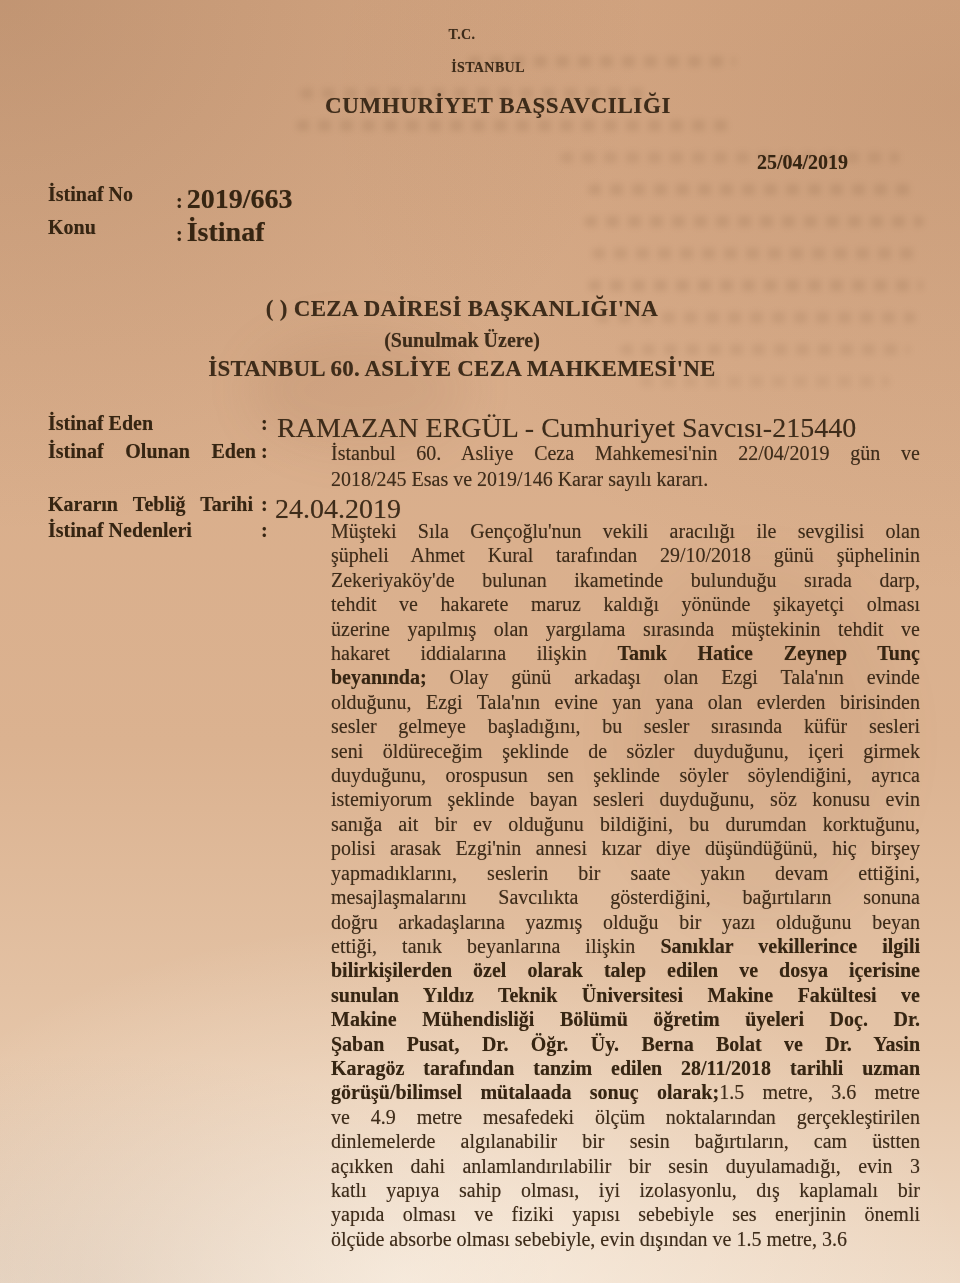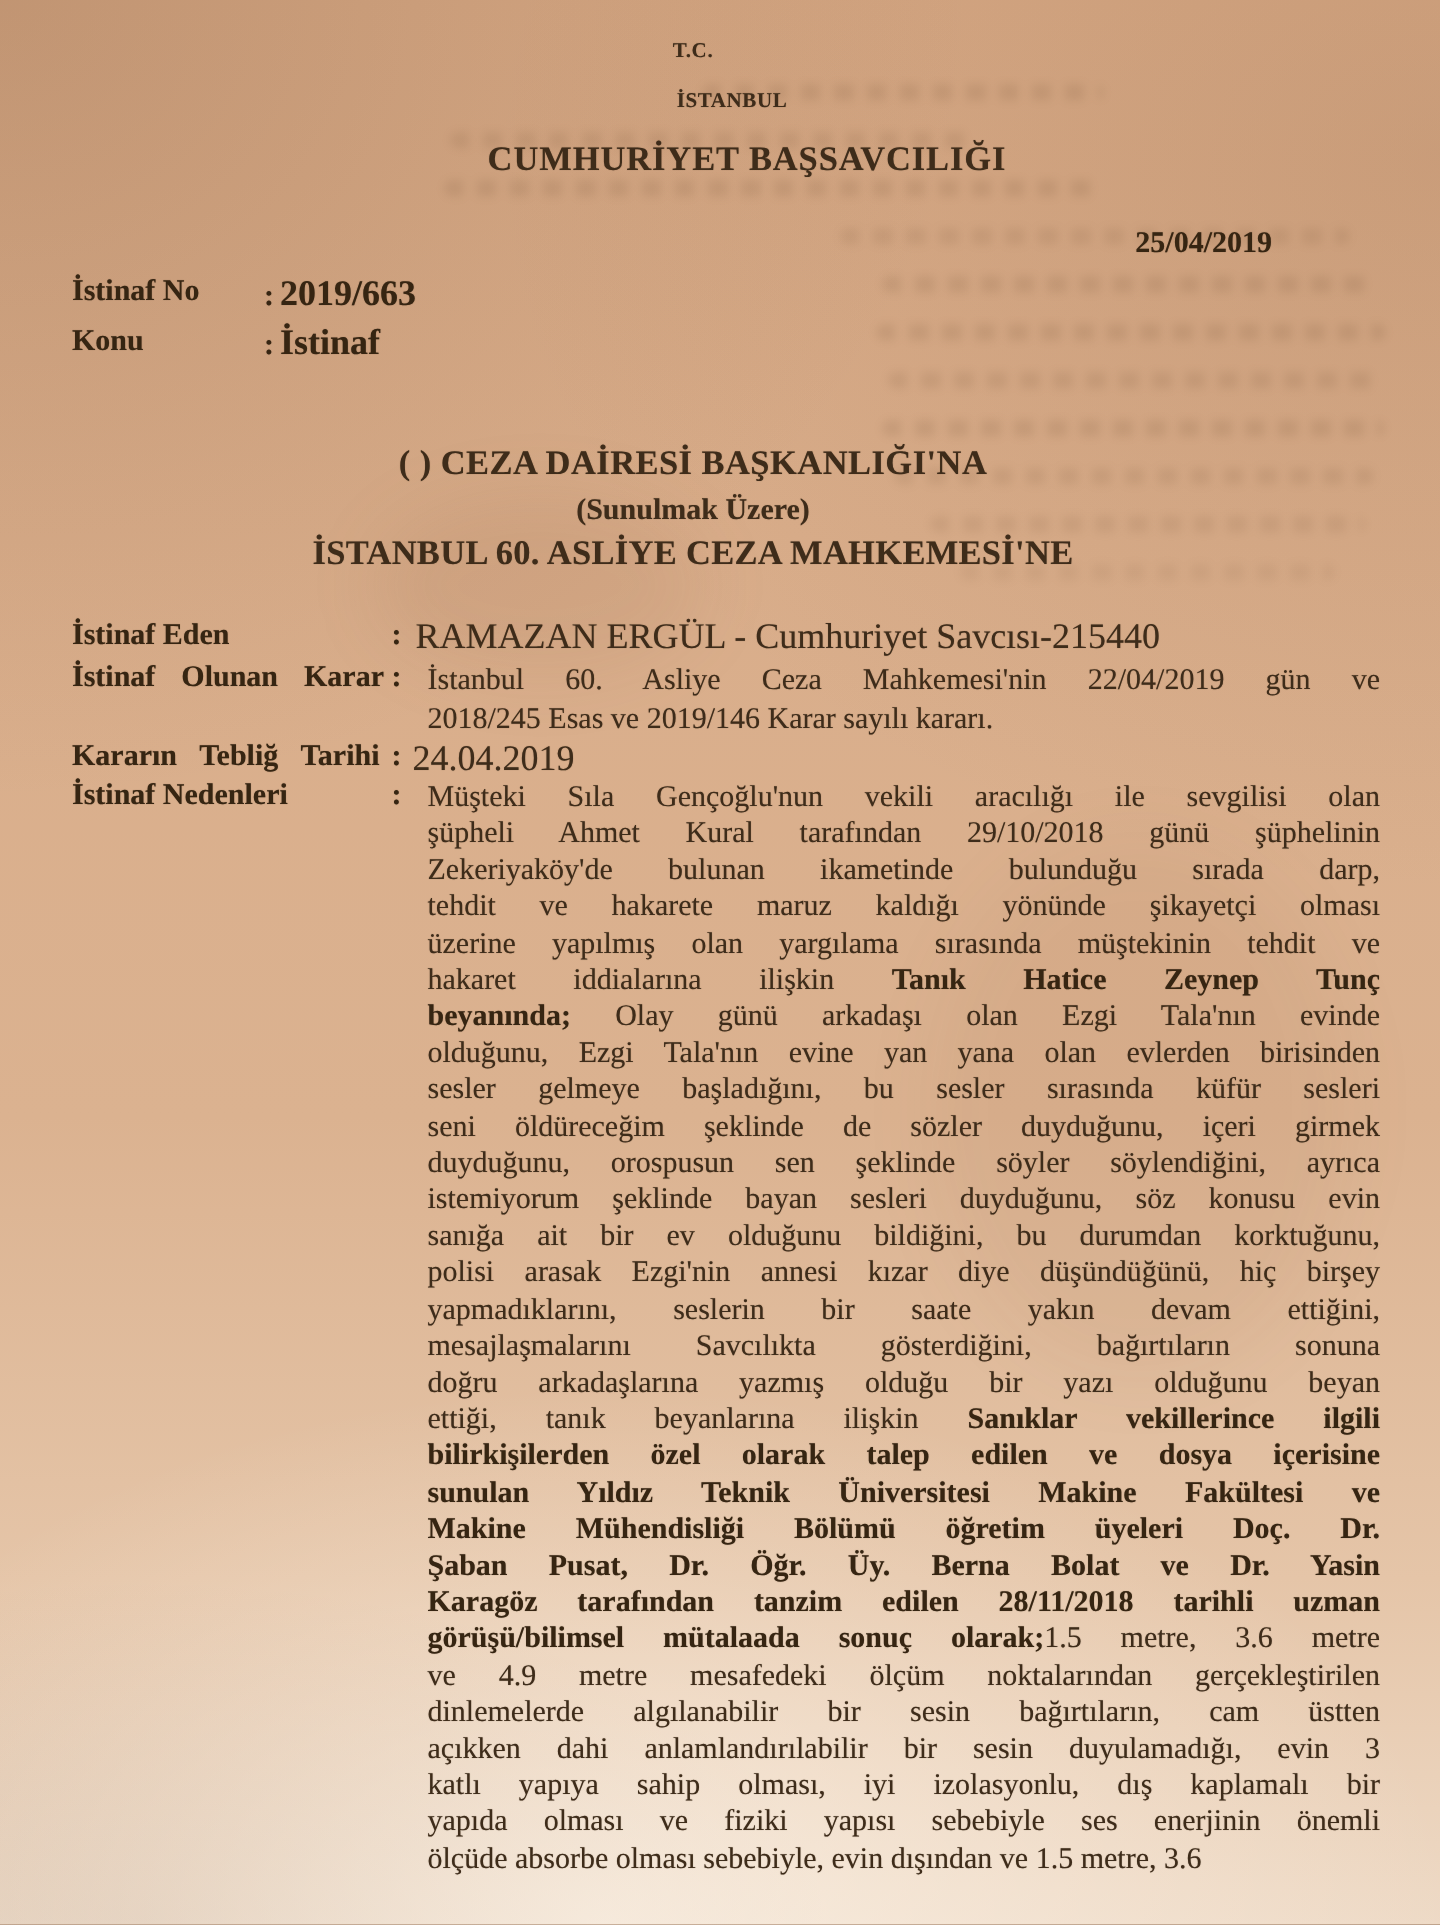--- a/index.html
+++ b/index.html
@@ -40,28 +40,28 @@
     font-weight: bold;
     color: #362512;
     white-space: nowrap;
   }
   .kv-label.stretch {
     text-align: justify;
     text-align-last: justify;
     white-space: normal;
   }
   .kv-sep { font-size: 20px; font-weight: bold; color: #362512; }
-  .kv-val { font-size: 24px; white-space: nowrap; }
+  .kv-val { font-size: 28px; white-space: nowrap; }
   .body-col {
     left: 285px;
     width: 635px;
     font-size: 20px;
     line-height: 24.4px;
   }
-  .jline { text-align: justify; text-align-last: justify; }
+  .jline { text-align: justify; text-align-last: justify; margin-left: 46px; }
   .jline.last { text-align-last: left; }
   .date { font-size: 20px; font-weight: bold; color: #362512; }
   
   .smudge {
     position: absolute;
     height: 11px;
     border-radius: 6px;
     filter: blur(3.2px);
     background: repeating-linear-gradient(90deg,
       rgba(122,86,56,0.50) 0px, rgba(122,86,56,0.50) 13px,
@@ -111,21 +111,21 @@
   </div>
 
   <div class="abs center-block hdr2 txt" style="top:296px; letter-spacing:0.3px;">( ) CEZA DAİRESİ BAŞKANLIĞI'NA</div>
   <div class="abs center-block hdr3 txt" style="top:329px;">(Sunulmak Üzere)</div>
   <div class="abs center-block hdr2 txt" style="top:356px; letter-spacing:0.2px;">İSTANBUL 60. ASLİYE CEZA MAHKEMESİ'NE</div>
 
   <div class="abs kv-label txt" style="top:412px;">İstinaf Eden</div>
   <div class="abs kv-sep txt" style="left:261px; top:412px;">:</div>
   <div class="abs kv-val txt" style="left:277px; top:412px;">RAMAZAN ERGÜL - Cumhuriyet Savcısı-215440</div>
 
-  <div class="abs kv-label stretch txt" style="top:440px; width:208px;">İstinaf Olunan Karar</div>
+  <div class="abs kv-label stretch txt" style="top:440px; width:208px;">İstinaf Olunan Eden</div>
   <div class="abs kv-sep txt" style="left:261px; top:440px;">:</div>
   <div class="abs body-col txt" style="top:440px; line-height:26px;">
     <div class="jline">İstanbul 60. Asliye Ceza Mahkemesi'nin 22/04/2019 gün ve</div>
     <div class="jline last">2018/245 Esas ve 2019/146 Karar sayılı kararı.</div>
   </div>
 
   <div class="abs kv-label stretch txt" style="top:493px; width:205px;">Kararın Tebliğ Tarihi</div>
   <div class="abs kv-sep txt" style="left:261px; top:493px;">:</div>
   <div class="abs kv-val txt" style="left:275px; top:493px;">24.04.2019</div>
 

